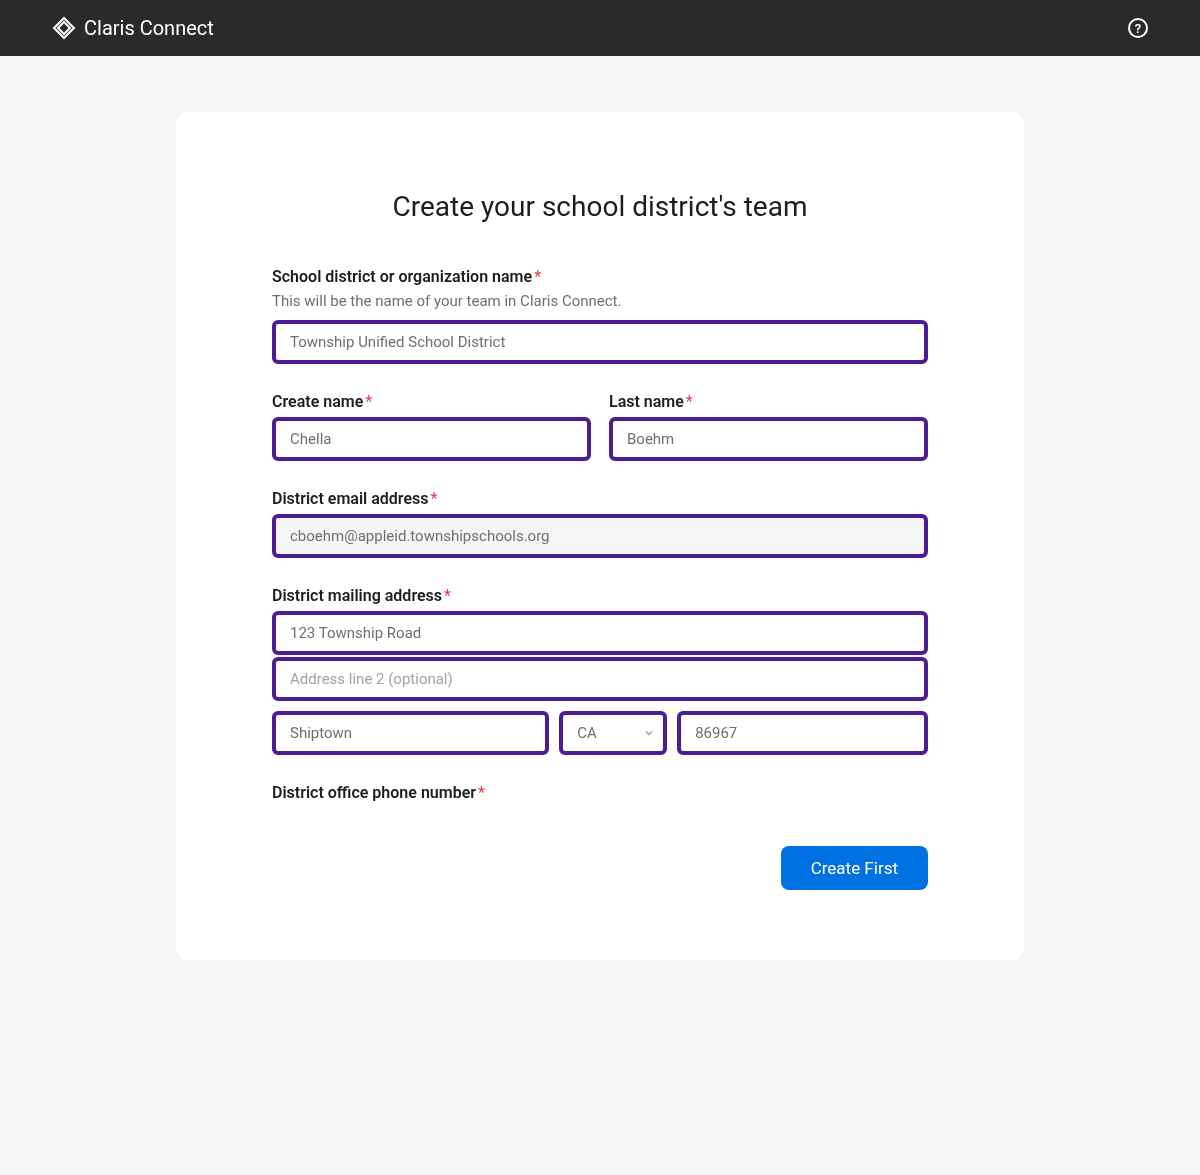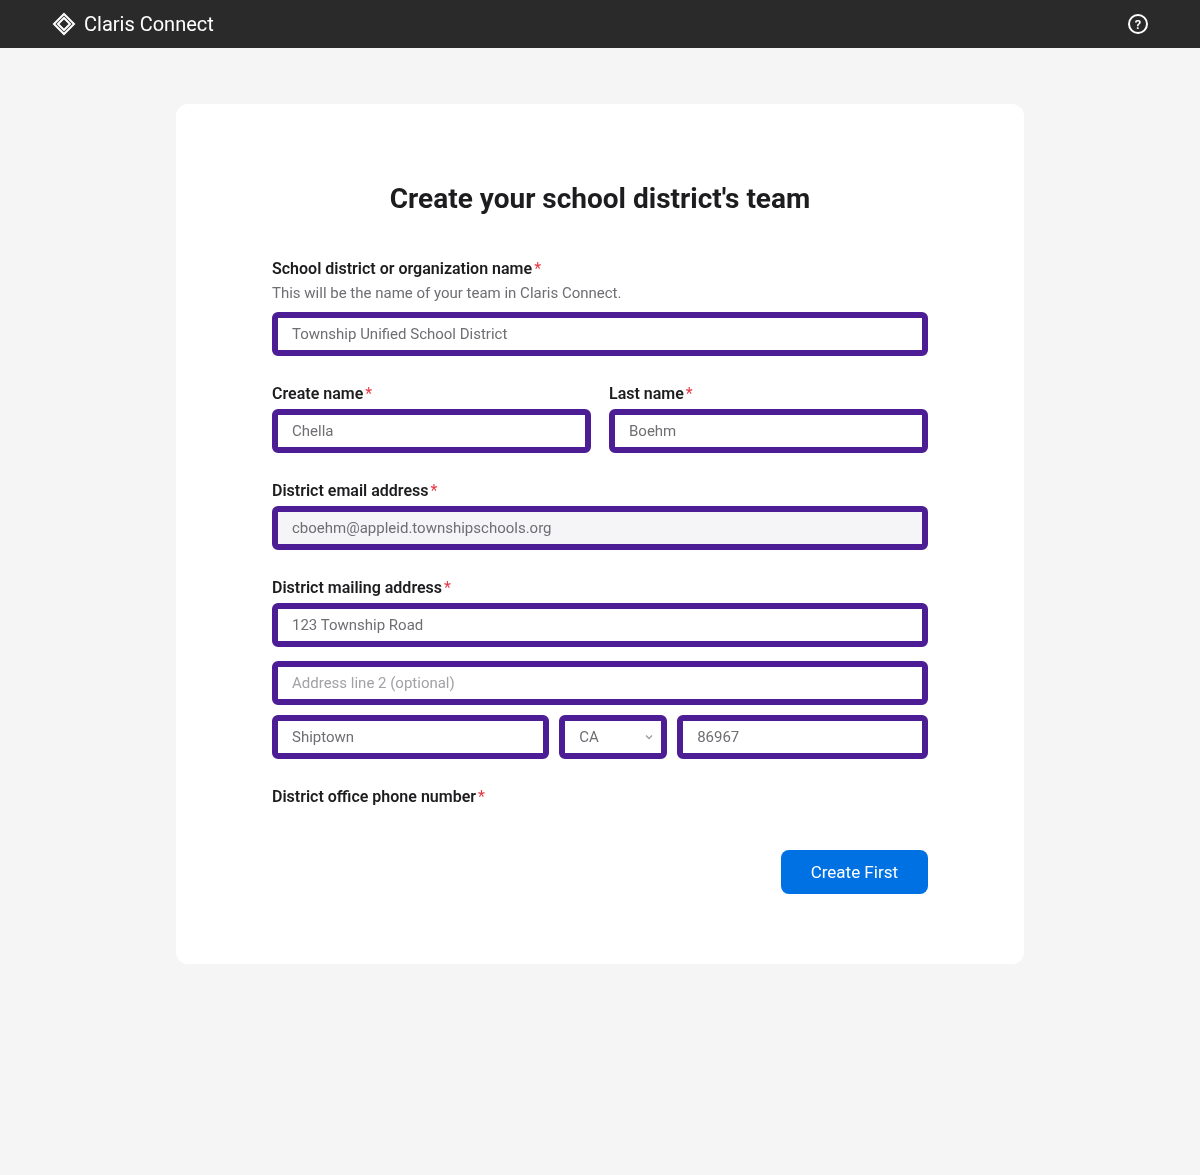--- a/index.html
+++ b/index.html
@@ -9,21 +9,21 @@
     }
     body {
       font-family: -apple-system, BlinkMacSystemFont, "Segoe UI", Roboto, Helvetica, Arial, sans-serif;
       background: #f5f5f5;
       color: #1d1d1f;
       width: 1200px;
       height: 1175px;
     }
     .header {
       background: #2a2a2a;
-      height: 48px;
+      height: 56px;
       display: flex;
       align-items: center;
       justify-content: space-between;
       padding: 0 52px;
     }
     .logo-container {
       display: flex;
       align-items: center;
       gap: 8px;
     }
@@ -56,21 +56,21 @@
       padding-top: 56px;
     }
     .card {
       background: #fff;
       border-radius: 12px;
       width: 848px;
       padding: 78px 96px 70px 96px;
     }
     .page-title {
       font-size: 28px;
-      font-weight: 700;
+      font-weight: 400;
       text-align: center;
       margin-bottom: 44px;
       color: #1d1d1f;
     }
     .form-group {
       margin-bottom: 28px;
     }
     .form-label {
       display: block;
       font-size: 16px;
@@ -85,21 +85,21 @@
     }
     .form-hint {
       font-size: 15px;
       color: #6e6e73;
       margin-bottom: 10px;
     }
     .input {
       width: 100%;
       height: 44px;
       padding: 0 14px;
-      border: 6px solid #4c1d95;
+      border: 4px solid #4c1d95;
       border-radius: 6px;
       font-size: 15px;
       color: #6e6e73;
       background: #fff;
       font-family: inherit;
     }
     .input::placeholder {
       color: #a1a1a6;
     }
     .input-readonly {
@@ -107,21 +107,21 @@
       color: #6e6e73;
     }
     .row {
       display: flex;
       gap: 18px;
     }
     .col {
       flex: 1;
     }
     .address-stack .input + .input {
-      margin-top: 14px;
+      margin-top: 2px;
     }
     .address-row {
       display: flex;
       gap: 10px;
       margin-top: 10px;
     }
     .city-col {
       flex: 1 1 42%;
     }
     .state-col {

